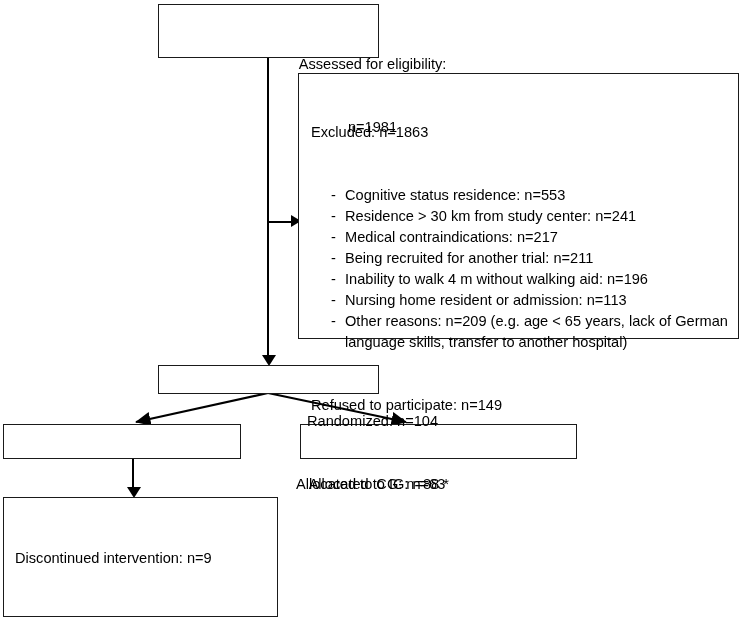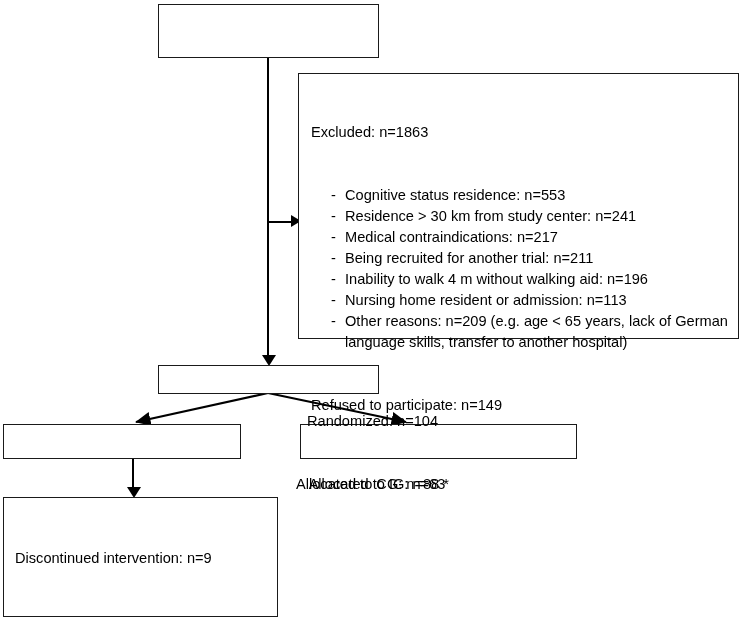--- a/index.html
+++ b/index.html
@@ -134,20 +134,24 @@
     <line x1="268" y1="7" x2="406" y2="36" stroke="#000000" stroke-width="2.2" marker-end="url(#ah)"></line>
   </svg>
 
   <div class="box" id="box-assessed"></div>
   <div class="box" id="box-excluded"></div>
   <div class="box" id="box-random"></div>
   <div class="box" id="box-ig"></div>
   <div class="box" id="box-cg"></div>
   <div class="box" id="box-assess12"></div>
 
+  <div class="center-text box-text" id="txt-assessed">
+    <div>Assessed for eligibility:</div>
+    <div>n=1981</div>
+  </div>
 
   <div class="pad-text box-text" id="txt-excluded">
     <div>Excluded: n=1863</div>
     <div id="excluded-reasons"><div class="bullet-row" style="position: relative; padding-left: 34px;"><span class="bullet-dash" style="left: 20px;">-</span><span>Cognitive status residence: n=553</span></div><div class="bullet-row" style="position: relative; padding-left: 34px;"><span class="bullet-dash" style="left: 20px;">-</span><span>Residence &gt; 30 km from study center: n=241</span></div><div class="bullet-row" style="position: relative; padding-left: 34px;"><span class="bullet-dash" style="left: 20px;">-</span><span>Medical contraindications: n=217</span></div><div class="bullet-row" style="position: relative; padding-left: 34px;"><span class="bullet-dash" style="left: 20px;">-</span><span>Being recruited for another trial: n=211</span></div><div class="bullet-row" style="position: relative; padding-left: 34px;"><span class="bullet-dash" style="left: 20px;">-</span><span>Inability to walk 4 m without walking aid: n=196</span></div><div class="bullet-row" style="position: relative; padding-left: 34px;"><span class="bullet-dash" style="left: 20px;">-</span><span>Nursing home resident or admission: n=113</span></div><div class="bullet-row" style="position: relative; padding-left: 34px;"><span class="bullet-dash" style="left: 20px;">-</span><span>Other reasons: n=209 (e.g. age &lt; 65 years, lack of German language skills, transfer to another hospital)</span></div></div>
     <div>Refused to participate: n=149</div>
   </div>
 
   <div class="center-text box-text" id="txt-random">
     <div>Randomized: n=104</div>
   </div>

